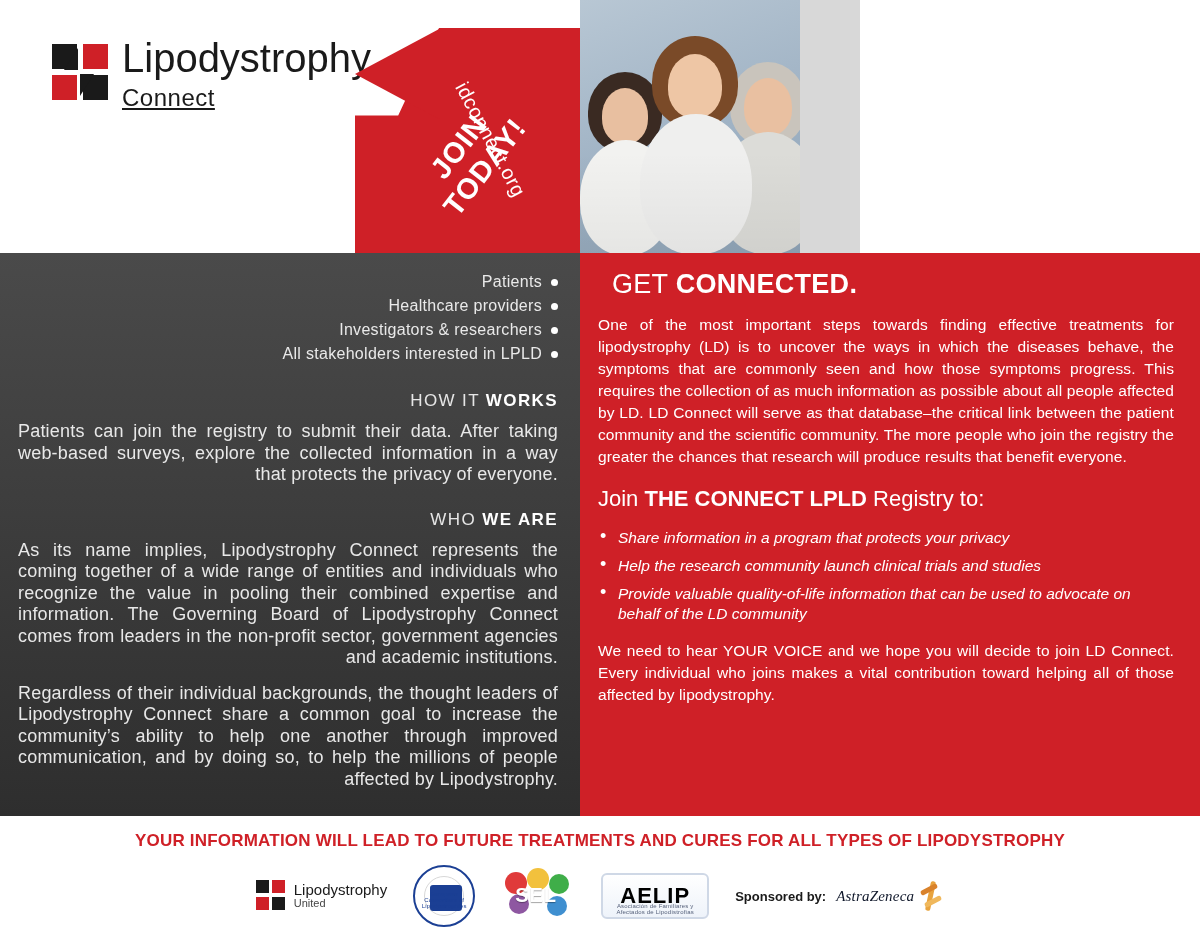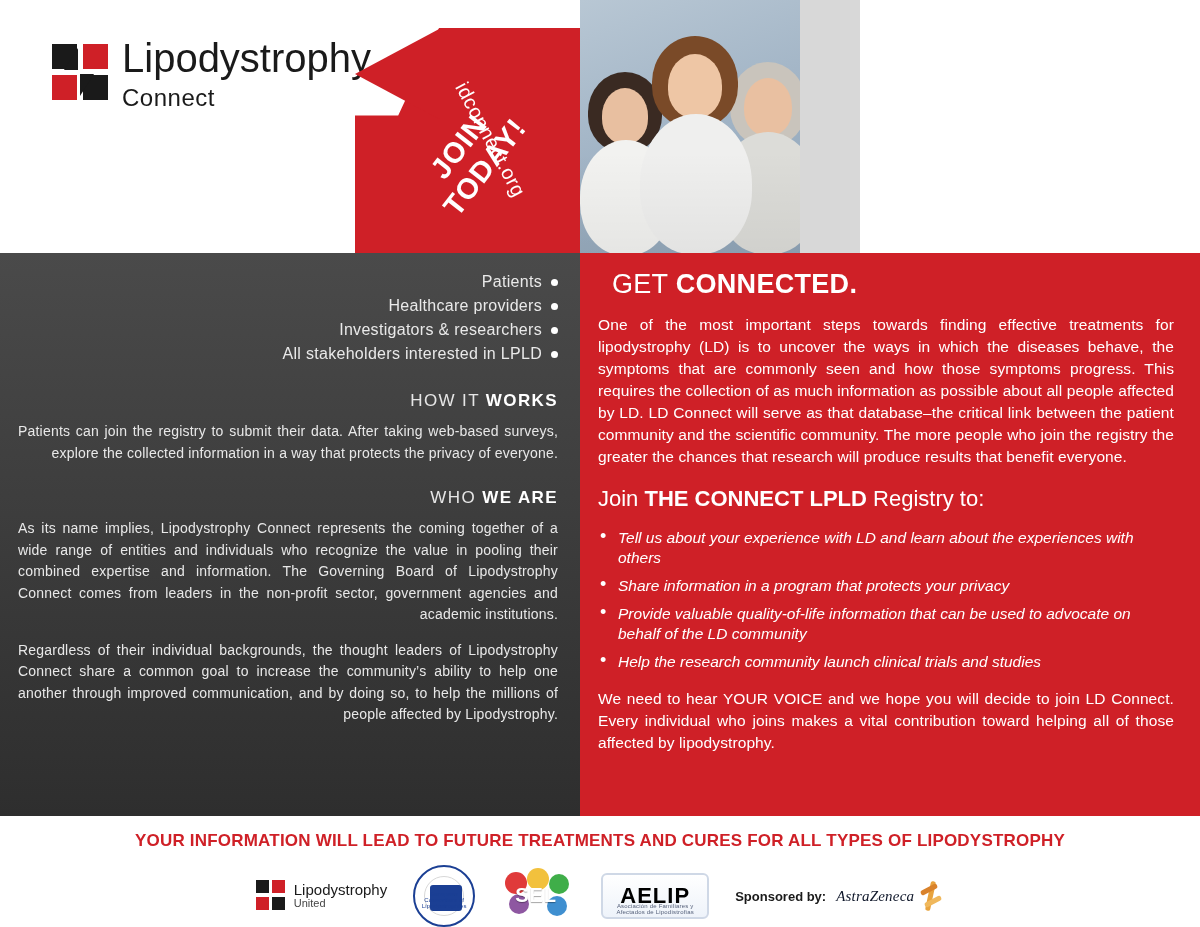--- a/index.html
+++ b/index.html
@@ -21,21 +21,21 @@
   .logo-mark .sq { position:absolute; width:25px; height:25px; }
   .logo-mark .k1 { left:0; top:0; background:#1a1a1a; }
   .logo-mark .k2 { left:31px; top:0; background:#cf2027; }
   .logo-mark .k3 { left:0; top:31px; background:#cf2027; }
   .logo-mark .k4 { left:31px; top:31px; background:#1a1a1a; }
   .logo-mark .tri1 { position:absolute; left:12px; top:4px; width:0; height:0; border-left:14px solid transparent; border-bottom:22px solid #1a1a1a; }
   .logo-mark .tri2 { position:absolute; left:28px; top:30px; width:0; height:0; border-right:14px solid transparent; border-top:22px solid #1a1a1a; }
 
   .logo-text { line-height:1; }
   .logo-title { font-size:40px; color:#1a1a1a; letter-spacing:0px; font-weight:400; }
-  .logo-sub { font-size:24px; color:#1a1a1a; margin-top:8px; letter-spacing:0.5px; font-weight:400; }
+  .logo-sub { font-size:24px; color:#1a1a1a; margin-top:8px; letter-spacing:0.5px; font-weight:400;text-decoration:underline; }
 
   
   .burst { position:absolute; left:355px; top:28px; width:240px; height:230px; }
   .burst .shape {
     position:absolute; left:0; top:0; width:240px; height:230px;
     background:#cf2027;
     clip-path: polygon(35% 0%, 100% 0%, 100% 100%, 0% 100%, 0% 38%, 18% 38%);
   }
   .burst .arrowtip {
     position:absolute; left:0px; top:0px; width:0; height:0;
@@ -84,21 +84,21 @@
   .right-col { position:absolute; left:580px; top:0; width:620px; height:563px; background:#cf2027; }
 
   .left-inner { padding:18px 22px 0 18px; color:#efefef; text-align:right; }
   .sec-head { font-size:17px; letter-spacing:1.4px; color:#e6e6e6; margin-top:4px; margin-bottom:10px; }
   .sec-head b { font-weight:bold; color:#ffffff; }
 
   .bullet-list { list-style:none; margin:0 0 0 0; padding:0; }
   .bullet-list li { font-size:16px; line-height:22px; color:#e9e9e9; letter-spacing:0.3px; margin-bottom:2px; }
   .bullet-list li .dot { display:inline-block; width:7px; height:7px; border-radius:50%; background:#ffffff; margin-left:9px; vertical-align:middle; }
 
-  .para { font-size:14px; line-height:21.5px; color:#e8e8e8; text-align:justify; text-align-last:right; letter-spacing:0.2px; margin:0 0 14px 0; }
+  .para { font-size:18px; line-height:21.5px; color:#e8e8e8; text-align:justify; text-align-last:right; letter-spacing:0.2px; margin:0 0 14px 0; }
 
   .right-inner { padding:16px 26px 0 18px; color:#ffffff; }
   .get-connected { font-size:27px; letter-spacing:0.3px; margin:0 0 14px 14px; font-weight:400; }
   .get-connected b { font-weight:bold; }
   .r-para { font-size:15.5px; line-height:22px; text-align:justify; margin:0 0 18px 0; letter-spacing:0.1px; }
   .join-line { font-size:22px; margin:0 0 16px 0; font-weight:400; }
   .join-line b { font-weight:bold; }
   .r-list { list-style:none; margin:0 0 16px 0; padding:0; }
   .r-list li { position:relative; padding-left:20px; font-style:italic; font-size:15.5px; line-height:20px; margin-bottom:8px; }
   .r-list li:before { content:"•"; position:absolute; left:2px; top:-2px; font-size:18px; font-style:normal; }
@@ -226,24 +226,23 @@
         <div class="get-connected">
           <span>GET </span><b>CONNECTED.</b>
         </div>
         <p class="r-para">One of the most important steps towards finding effective treatments for lipodystrophy (LD) is to uncover the ways in which the diseases behave, the symptoms that are commonly seen and how those symptoms progress. This requires the collection of as much information as possible about all people affected by LD. LD Connect will serve as that database–the critical link between the patient community and the scientific community. The more people who join the registry the greater the chances that research will produce results that benefit everyone.</p>
 
         <div class="join-line">
           <span>Join </span><b>THE CONNECT LPLD</b><span> Registry to:</span>
         </div>
 
         <ul class="r-list">
-          <li>Tell us about your experience with LD and learn about the experiences with others</li>
           <li>Share  information in a program that protects your privacy</li>
+          <li>Help the research community launch clinical trials and studies</li>
           <li>Provide valuable quality-of-life information that can be used to advocate on behalf of the LD community</li>
-          <li>Help the research community launch clinical trials and studies</li>
         </ul>
 
         <p class="r-para">We need to hear YOUR VOICE and we hope you will decide to join LD Connect. Every individual who joins makes a vital contribution toward helping all of those affected by lipodystrophy.</p>
       </div>
     </div>
   </div>
 
   <div class="footer">
     <div class="footer-head">YOUR INFORMATION WILL LEAD TO FUTURE TREATMENTS AND CURES FOR ALL TYPES OF LIPODYSTROPHY</div>
 

